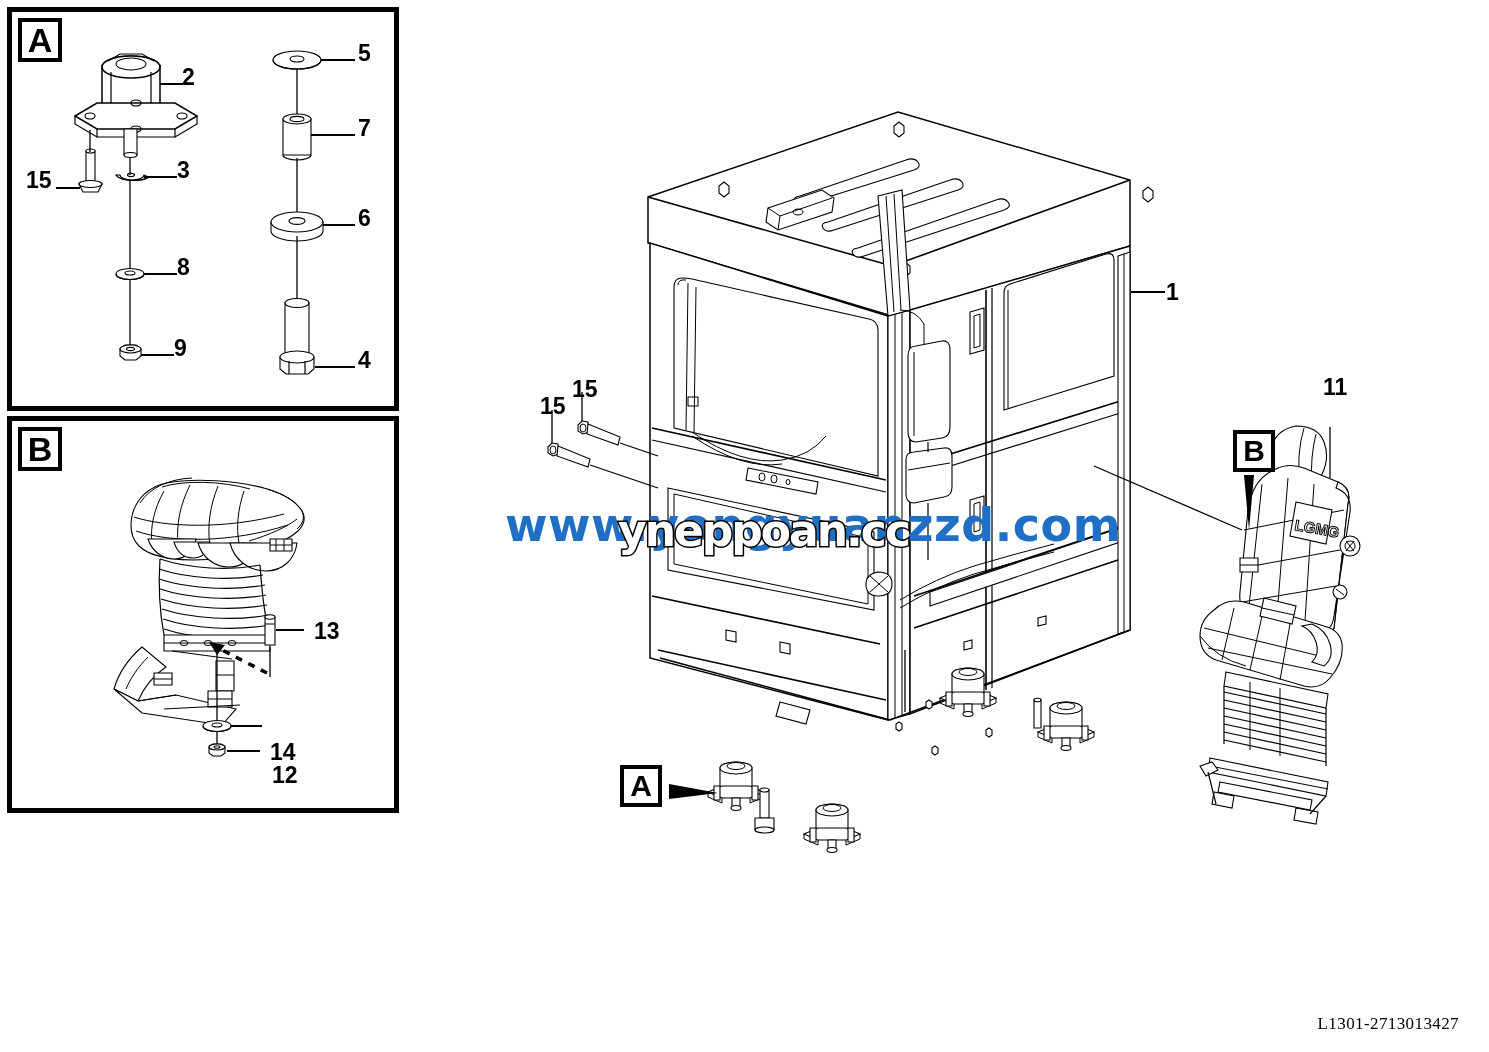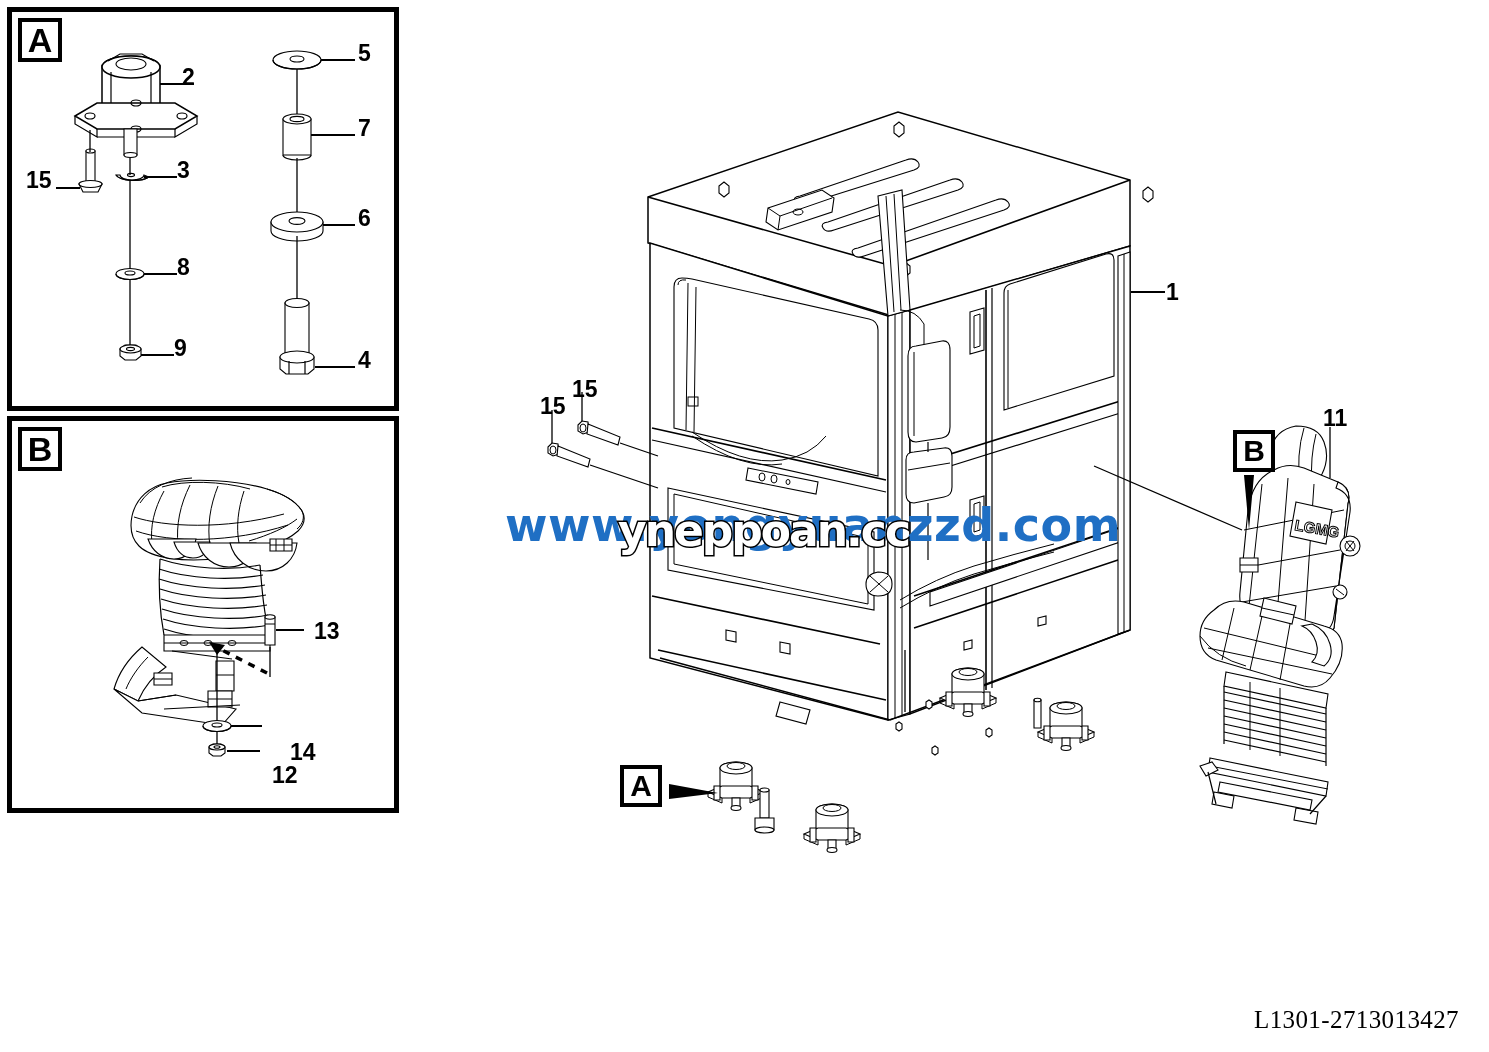--- a/index.html
+++ b/index.html
@@ -22,21 +22,21 @@
   .callout{position:absolute;width:42px;height:42px;border:4px solid #000;
            box-sizing:border-box;background:#fff;display:flex;
            align-items:center;justify-content:center;
            font-size:30px;font-weight:bold;line-height:1;}
 
   
   .num{position:absolute;font-size:23px;font-weight:bold;line-height:1;
        font-family:"Liberation Sans",sans-serif;white-space:nowrap;}
 
   
-  #partcode{position:absolute;right:30px;bottom:18px;font-size:25px;
+  #partcode{position:absolute;right:30px;bottom:18px;font-size:17px;
             font-family:"Liberation Serif",serif;letter-spacing:.4px;white-space:nowrap;}
 
   
   #wm-blue{position:absolute;left:505px;top:498px;font-size:46px;font-weight:bold;
            color:#1f6fc4;letter-spacing:.5px;white-space:nowrap;
            font-family:"DejaVu Sans",sans-serif;pointer-events:none;}
   #wm-outline{position:absolute;left:618px;top:505px;font-size:44px;font-weight:bold;
               color:#ffffff;white-space:nowrap;letter-spacing:-2px;
               font-family:"DejaVu Sans",sans-serif;pointer-events:none;
               -webkit-text-stroke:3px #000;paint-order:stroke fill;}
@@ -258,21 +258,21 @@
       <g>
         <path class="fill-w2" d="M197 326 l4 -3 h8 l4 3 v6 l-4 3 h-8 l-4 -3 z"></path>
         <ellipse class="fill-w2" cx="205" cy="326" rx="8" ry="3"></ellipse>
         <ellipse class="fill-w2" cx="205" cy="326" rx="3" ry="1.2"></ellipse>
       </g>
       <line class="lead" x1="215" y1="330" x2="248" y2="330"></line>
     </svg>
 
     <span class="num" style="left:302px;top:199px;">13</span>
     <span class="num" style="left:260px;top:295px;margin-top:48px;">12</span>
-    <span class="num" style="left:258px;top:320px;margin-left:20px;">14</span>
+    <span class="num" style="left:258px;top:320px;">14</span>
   </div>
 
   <svg id="main-view" style="position:absolute;left:430px;top:0;width:1059px;height:1052px;" viewBox="0 0 1059 1052">
 
     <g>
 
       <path class="fill-w" d="M218 197 L468 112 L700 180 L700 246 L462 316 L218 243 Z"></path>
       <path class="ln" d="M218 197 L462 266 L700 180"></path>
       <path class="ln" d="M462 266 L462 316"></path>
 
@@ -528,21 +528,21 @@
 
     <path d="M814 475 L824 475 L819 530 Z" fill="#000"></path>
 
     <path d="M239 784 L288 793 L239 799 Z" fill="#000"></path>
   </svg>
 
   <div class="callout" style="left:1233px;top:430px;">B</div>
   <div class="callout" style="left:620px;top:765px;">A</div>
 
   <span class="num" style="left:1166px;top:281px;">1</span>
-  <span class="num" style="left:1323px;top:407px;">11</span>
+  <span class="num" style="left:1323px;top:376px;">11</span>
   <span class="num" style="left:540px;top:395px;">15</span>
   <span class="num" style="left:572px;top:378px;">15</span>
 
   <div id="wm-blue">www.yongyuanzzd.com</div>
   <div id="wm-outline">yneppoan.cc</div>
 
   <div id="partcode">L1301-2713013427</div>
 </div>
 
 </body></html>

